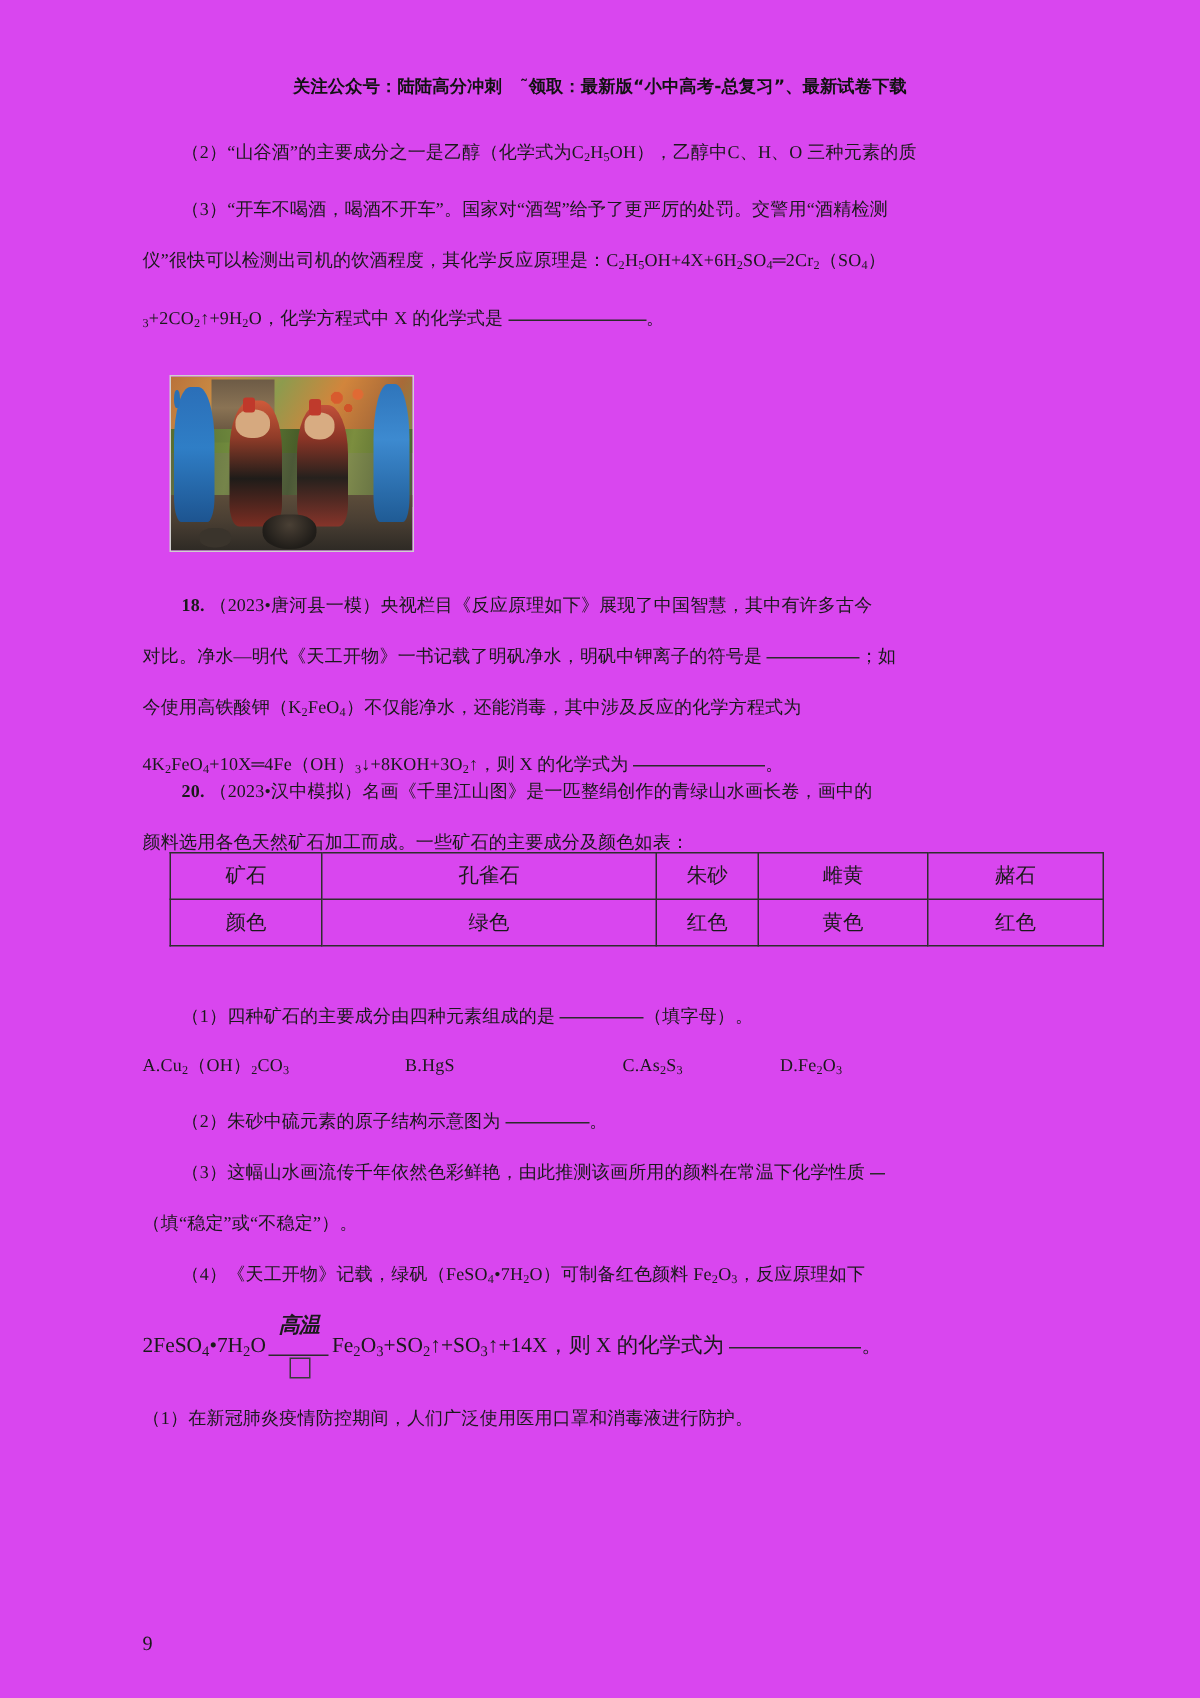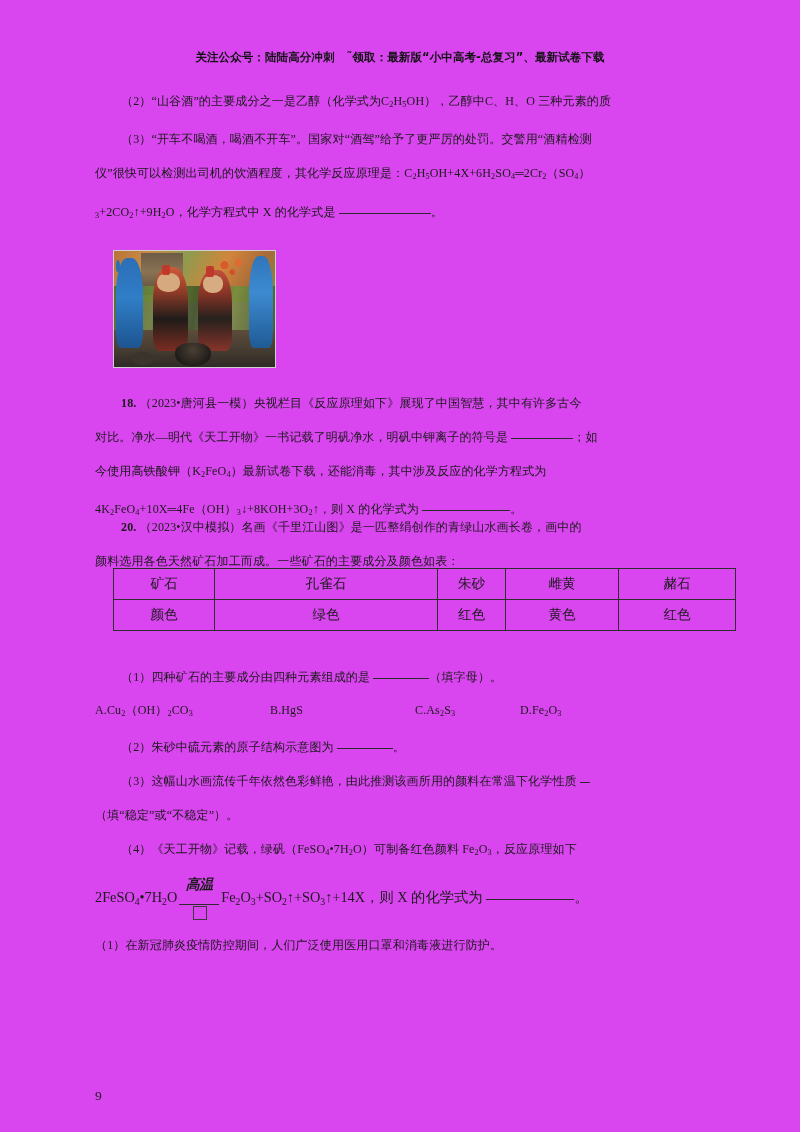--- a/index.html
+++ b/index.html
@@ -248,21 +248,21 @@
   <div class="content" style="top:386px;">
     <p class="para ind2">
       <span class="qnum">18.</span>
       <span>（2023•唐河县一模）</span><span>央视栏目《反应原理如下》展现了中国智慧，其中有许多古今</span>
     </p>
     <p class="para">
       <span>对比。净水—明代《天工开物》一书记载了明矾净水，明矾中钾离子的符号是</span>
       <span class="blank w3"></span><span>；如</span>
     </p>
     <p class="para">
-      <span>今使用高铁酸钾（</span><span class="fml">K<sub>2</sub>FeO<sub>4</sub></span><span>）最新试卷下载，还能消毒，其中涉及反应的化学方程式为</span>
+      <span>今使用高铁酸钾（</span><span class="fml">K<sub>2</sub>FeO<sub>4</sub></span><span>）不仅能净水，还能消毒，其中涉及反应的化学方程式为</span>
     </p>
     <p class="para">
       <span class="fml">4K<sub>2</sub>FeO<sub>4</sub>+10X═4Fe（OH）<sub>3</sub>↓+8KOH+3O<sub>2</sub>↑</span><span>，则 X 的化学式为</span>
       <span class="blank w5"></span><span>。</span>
     </p>
   </div>
 
   <div class="content" style="top:510px;">
     <p class="para ind2">
       <span class="qnum">20.</span>

